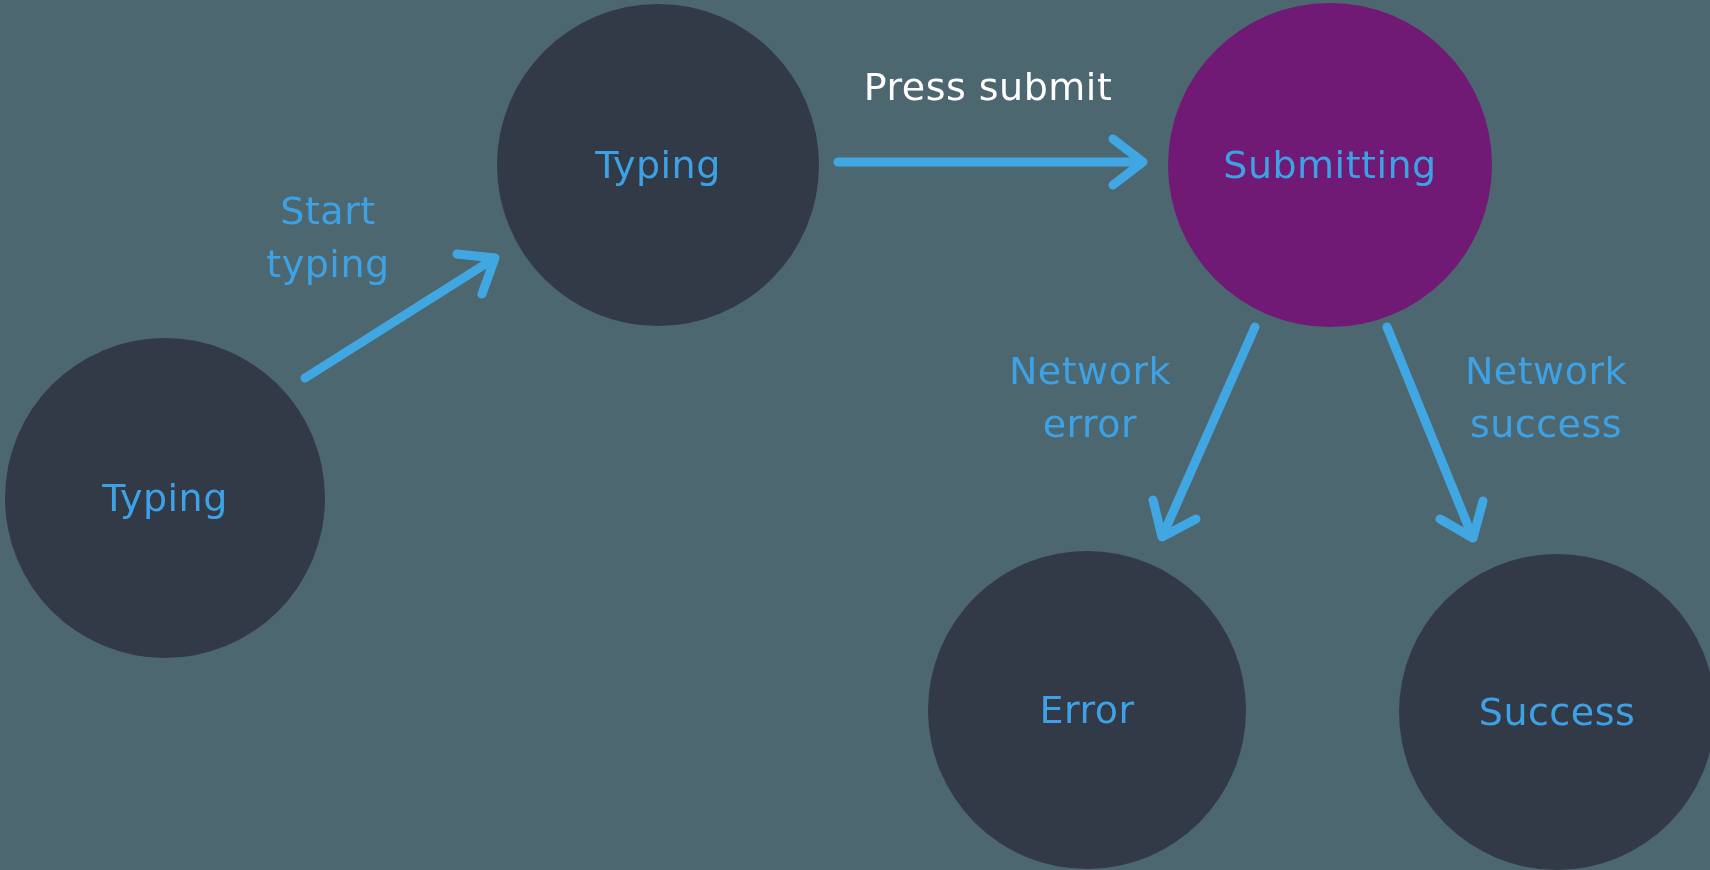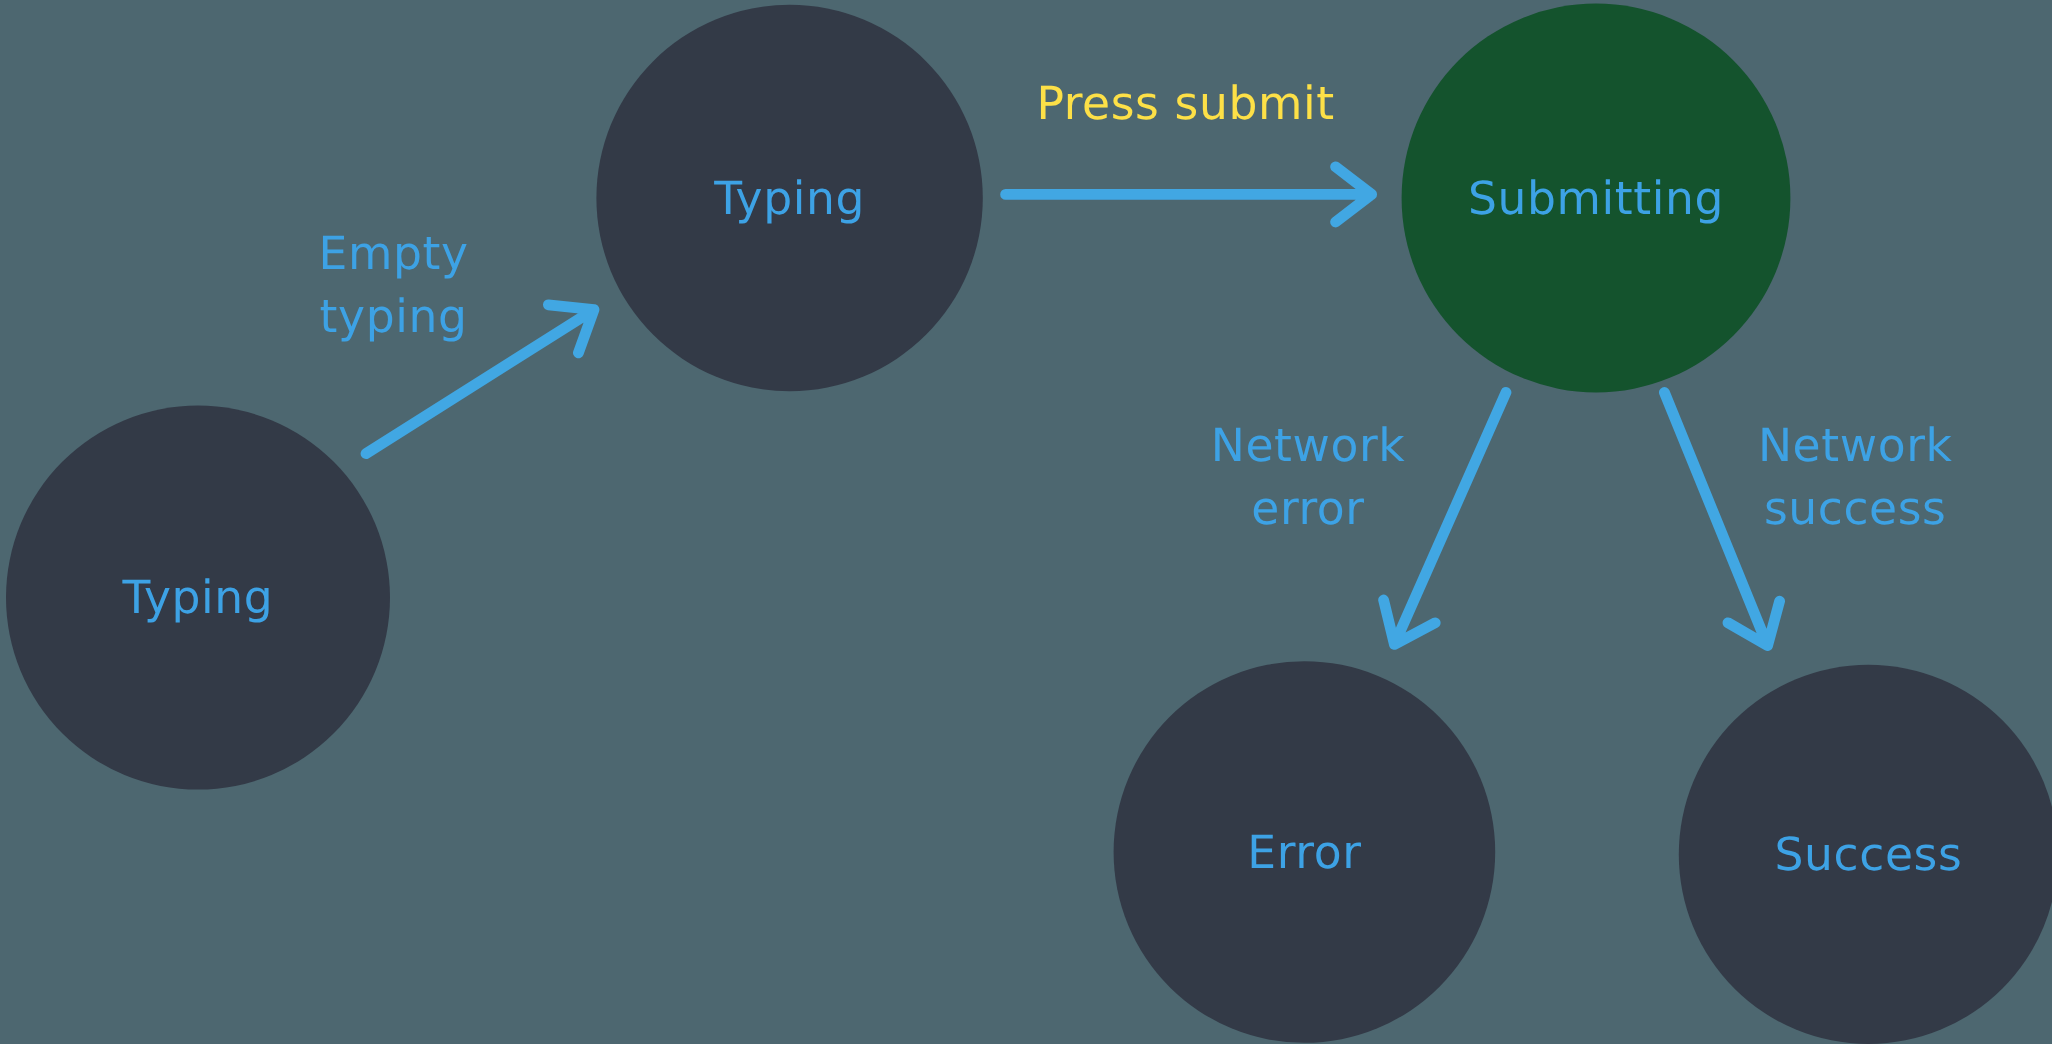--- a/index.html
+++ b/index.html
@@ -54,36 +54,36 @@
     </svg>
 
   <div class="node" style="left: 5px; top: 338px; height: 320px; width: 320px; background: rgb(51, 58, 71); color: rgb(61, 162, 229);">
     <span class="node-label">Typing</span>
   </div>
 
   <div class="node" style="left: 497px; top: 4px; height: 322px; width: 322px; background: rgb(51, 58, 71); color: rgb(61, 162, 229);">
     <span class="node-label">Typing</span>
   </div>
 
-  <div class="node" style="left: 1168px; top: 3px; height: 324px; width: 324px; background: #14532d; color: rgb(61, 162, 229);">
+  <div class="node" style="left: 1168px; top: 3px; height: 324px; width: 324px; background: #701a75; color: rgb(61, 162, 229);">
     <span class="node-label">Submitting</span>
   </div>
 
   <div class="node" style="left: 928px; top: 551px; height: 318px; width: 318px; background: rgb(51, 58, 71); color: rgb(61, 162, 229);">
     <span class="node-label">Error</span>
   </div>
 
   <div class="node" style="left: 1399px; top: 554px; height: 316px; width: 316px; background: rgb(51, 58, 71); color: rgb(61, 162, 229);">
     <span class="node-label">Success</span>
   </div>
 
-  <div class="edge-label" style="left: 328px; top: 238px; color: rgb(61, 162, 229);">Empty
+  <div class="edge-label" style="left: 328px; top: 238px; color: rgb(61, 162, 229);">Start
 typing</div>
 
-  <div class="edge-label" style="left: 988px; top: 87px; color: #fde047;">Press submit</div>
+  <div class="edge-label" style="left: 988px; top: 87px; color: #ffffff;">Press submit</div>
 
   <div class="edge-label" style="left: 1090px; top: 398px; color: rgb(61, 162, 229);">Network
 error</div>
 
   <div class="edge-label" style="left: 1546px; top: 398px; color: rgb(61, 162, 229);">Network
 success</div>
 
 </div>
 
 </body></html>

